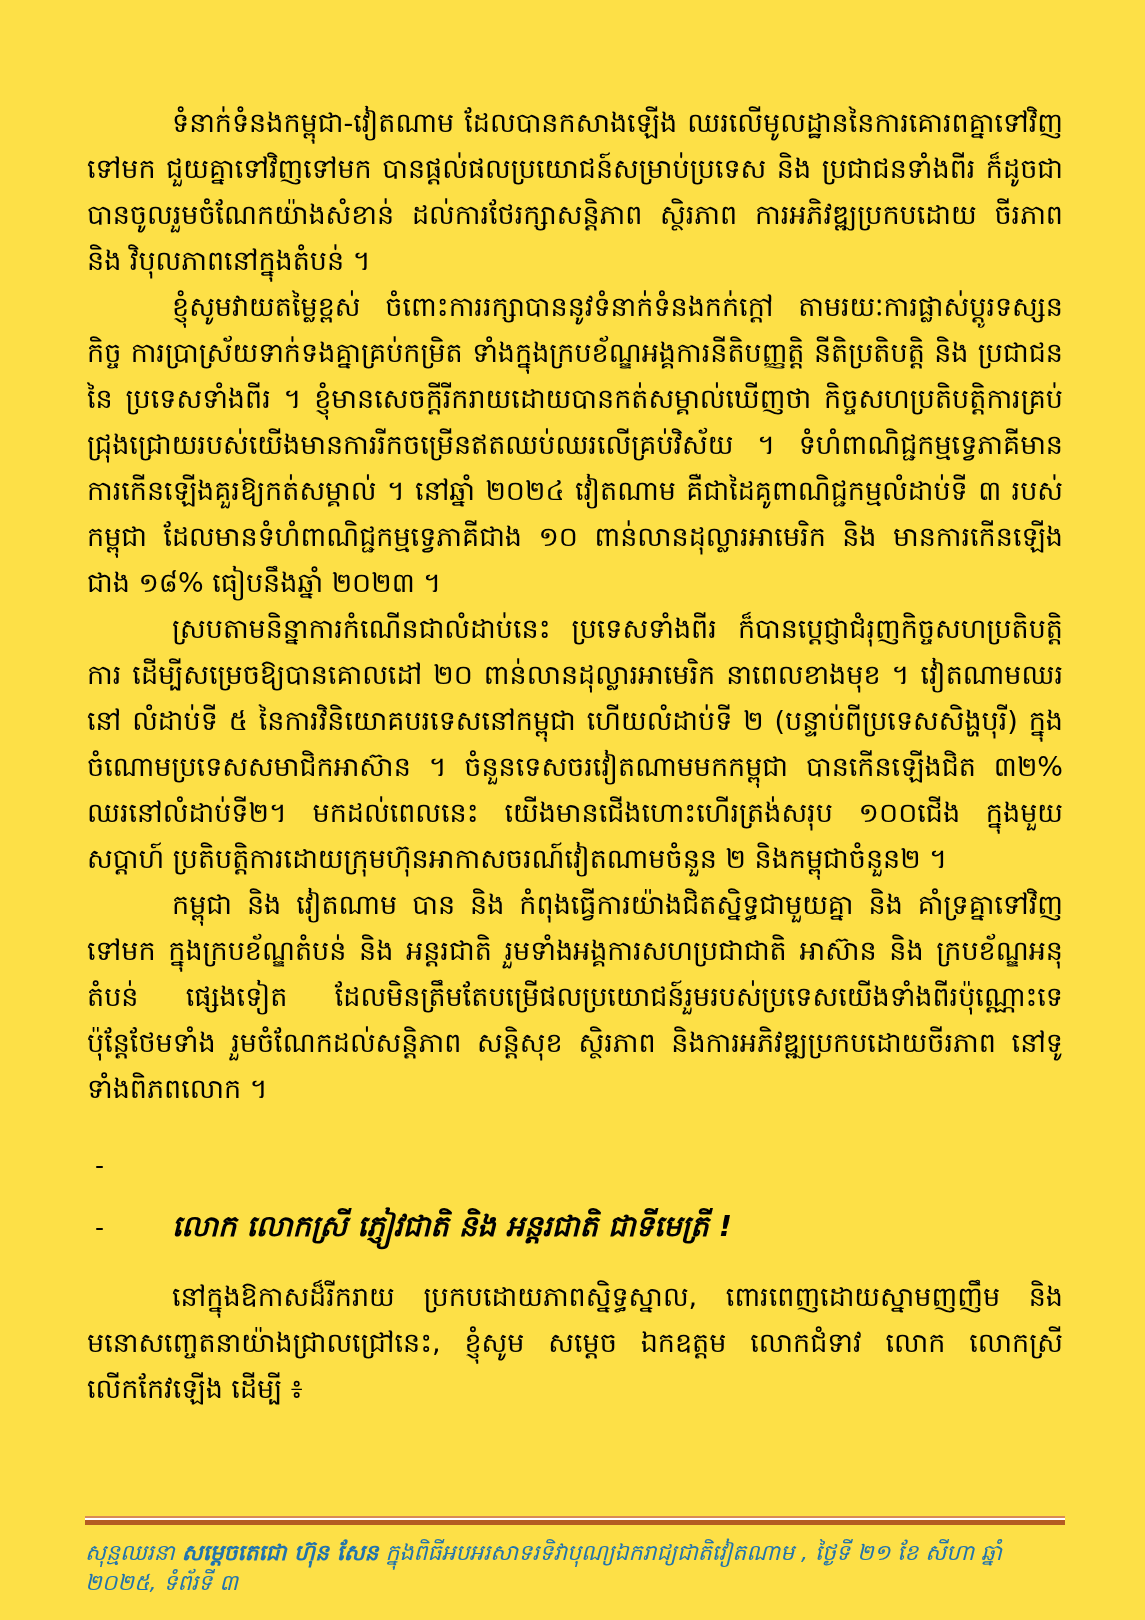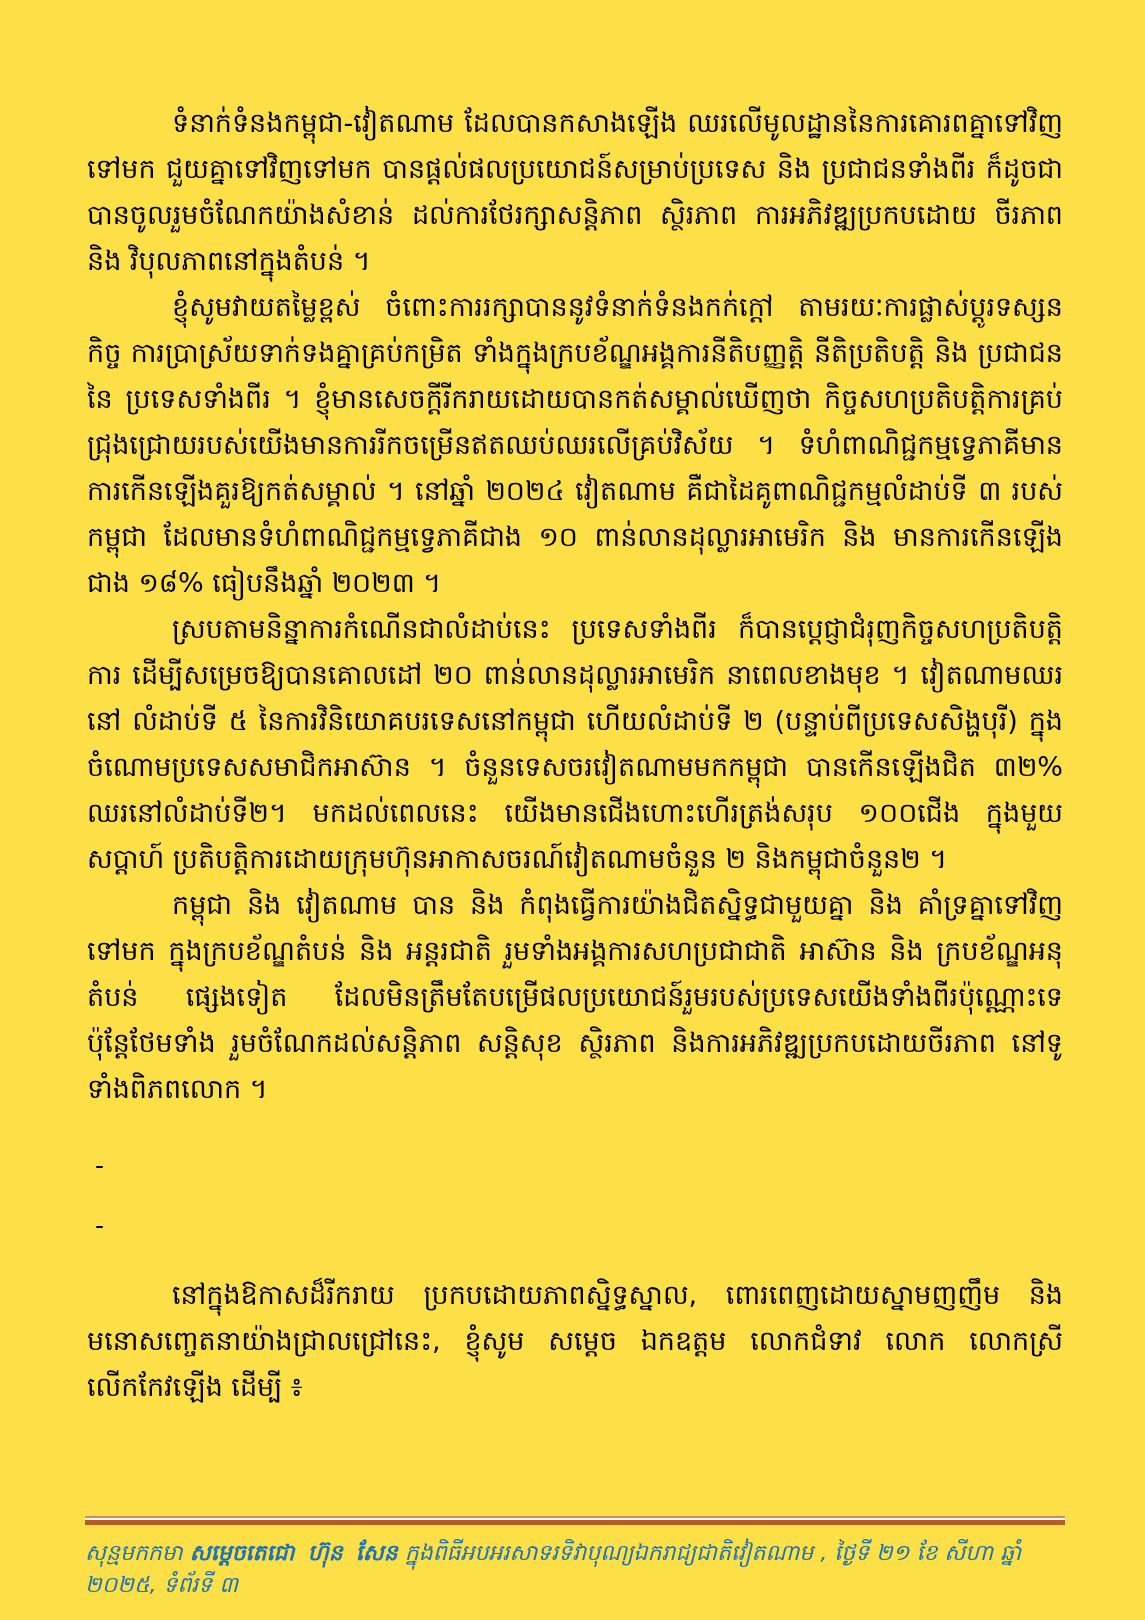--- a/index.html
+++ b/index.html
@@ -89,21 +89,20 @@
     margin-top: 13px;
     font-size: 22px;
     line-height: 30px;
     font-style: italic;
     color: #2173ad;
     text-align: left;
     white-space: normal;
   }
   .footer-text .speaker {
     font-weight: 700;
-    font-family: Liberation Mono, monospace;
   }
 </style>
 </head>
 <body>
 
 <div class="page">
 
   <div class="content">
 
     <p class="body-par">ទំនាក់ទំនងកម្ពុជា-វៀតណាម ដែលបានកសាងឡើង ឈរលើមូលដ្ឋាននៃការគោរពគ្នាទៅវិញទៅមក ជួយគ្នាទៅវិញទៅមក បានផ្តល់ផលប្រយោជន៍សម្រាប់ប្រទេស និង ប្រជាជនទាំងពីរ ក៏ដូចជា បានចូលរួមចំណែកយ៉ាងសំខាន់ ដល់ការថែរក្សាសន្តិភាព ស្ថិរភាព ការអភិវឌ្ឍប្រកបដោយ ចីរភាព និង វិបុលភាពនៅក្នុងតំបន់ ។</p>
@@ -114,27 +113,28 @@
 
 
     <p class="body-par">កម្ពុជា និង វៀតណាម បាន និង កំពុងធ្វើការយ៉ាងជិតស្និទ្ធជាមួយគ្នា និង គាំទ្រគ្នាទៅវិញទៅមក ក្នុងក្របខ័ណ្ឌតំបន់ និង អន្តរជាតិ រួមទាំងអង្គការសហប្រជាជាតិ អាស៊ាន និង ក្របខ័ណ្ឌអនុតំបន់ ផ្សេងទៀត ដែលមិនត្រឹមតែបម្រើផលប្រយោជន៍រួមរបស់ប្រទេសយើងទាំងពីរប៉ុណ្ណោះទេ ប៉ុន្តែថែមទាំង រួមចំណែកដល់សន្តិភាព សន្តិសុខ ស្ថិរភាព និងការអភិវឌ្ឍប្រកបដោយចីរភាព នៅទូទាំងពិភពលោក ។</p>
 
     <div class="salutations">
       <div class="sal-row">
         <span class="sal-dash">-</span>
       </div>
       <div class="sal-row">
         <span class="sal-dash">-</span>
+        <span class="sal-text">លោក លោកស្រី ភ្ញៀវជាតិ និង អន្តរជាតិ ជាទីមេត្រី !</span>
       </div>
     </div>
 
     <p class="closing-par">នៅក្នុងឱកាសដ៏រីករាយ ប្រកបដោយភាពស្និទ្ធស្នាល, ពោរពេញដោយស្នាមញញឹម និងមនោសញ្ចេតនាយ៉ាងជ្រាលជ្រៅនេះ, ខ្ញុំសូម សម្តេច ឯកឧត្តម លោកជំទាវ លោក លោកស្រី លើកកែវឡើង ដើម្បី ៖</p>
 
   </div>
 
   <div class="footer">
     <div class="footer-rule"></div>
     <div class="footer-text">
-      <span>សុន្មមកកមា </span><span class="speaker">សម្តេចតេជោ ហ៊ុន សែន</span><span> ក្នុងពិធីអបអរសាទរទិវាបុណ្យឯករាជ្យជាតិវៀតណាម , ថ្ងៃទី ២១ ខែ សីហា ឆ្នាំ ២០២៥,  ទំព័រទី ៣</span>
+      <span>សុន្មឈរនា </span><span class="speaker">សម្តេចតេជោ ហ៊ុន សែន</span><span> ក្នុងពិធីអបអរសាទរទិវាបុណ្យឯករាជ្យជាតិវៀតណាម , ថ្ងៃទី ២១ ខែ សីហា ឆ្នាំ ២០២៥,  ទំព័រទី ៣</span>
     </div>
   </div>
 
 </div>
 
 </body></html>

